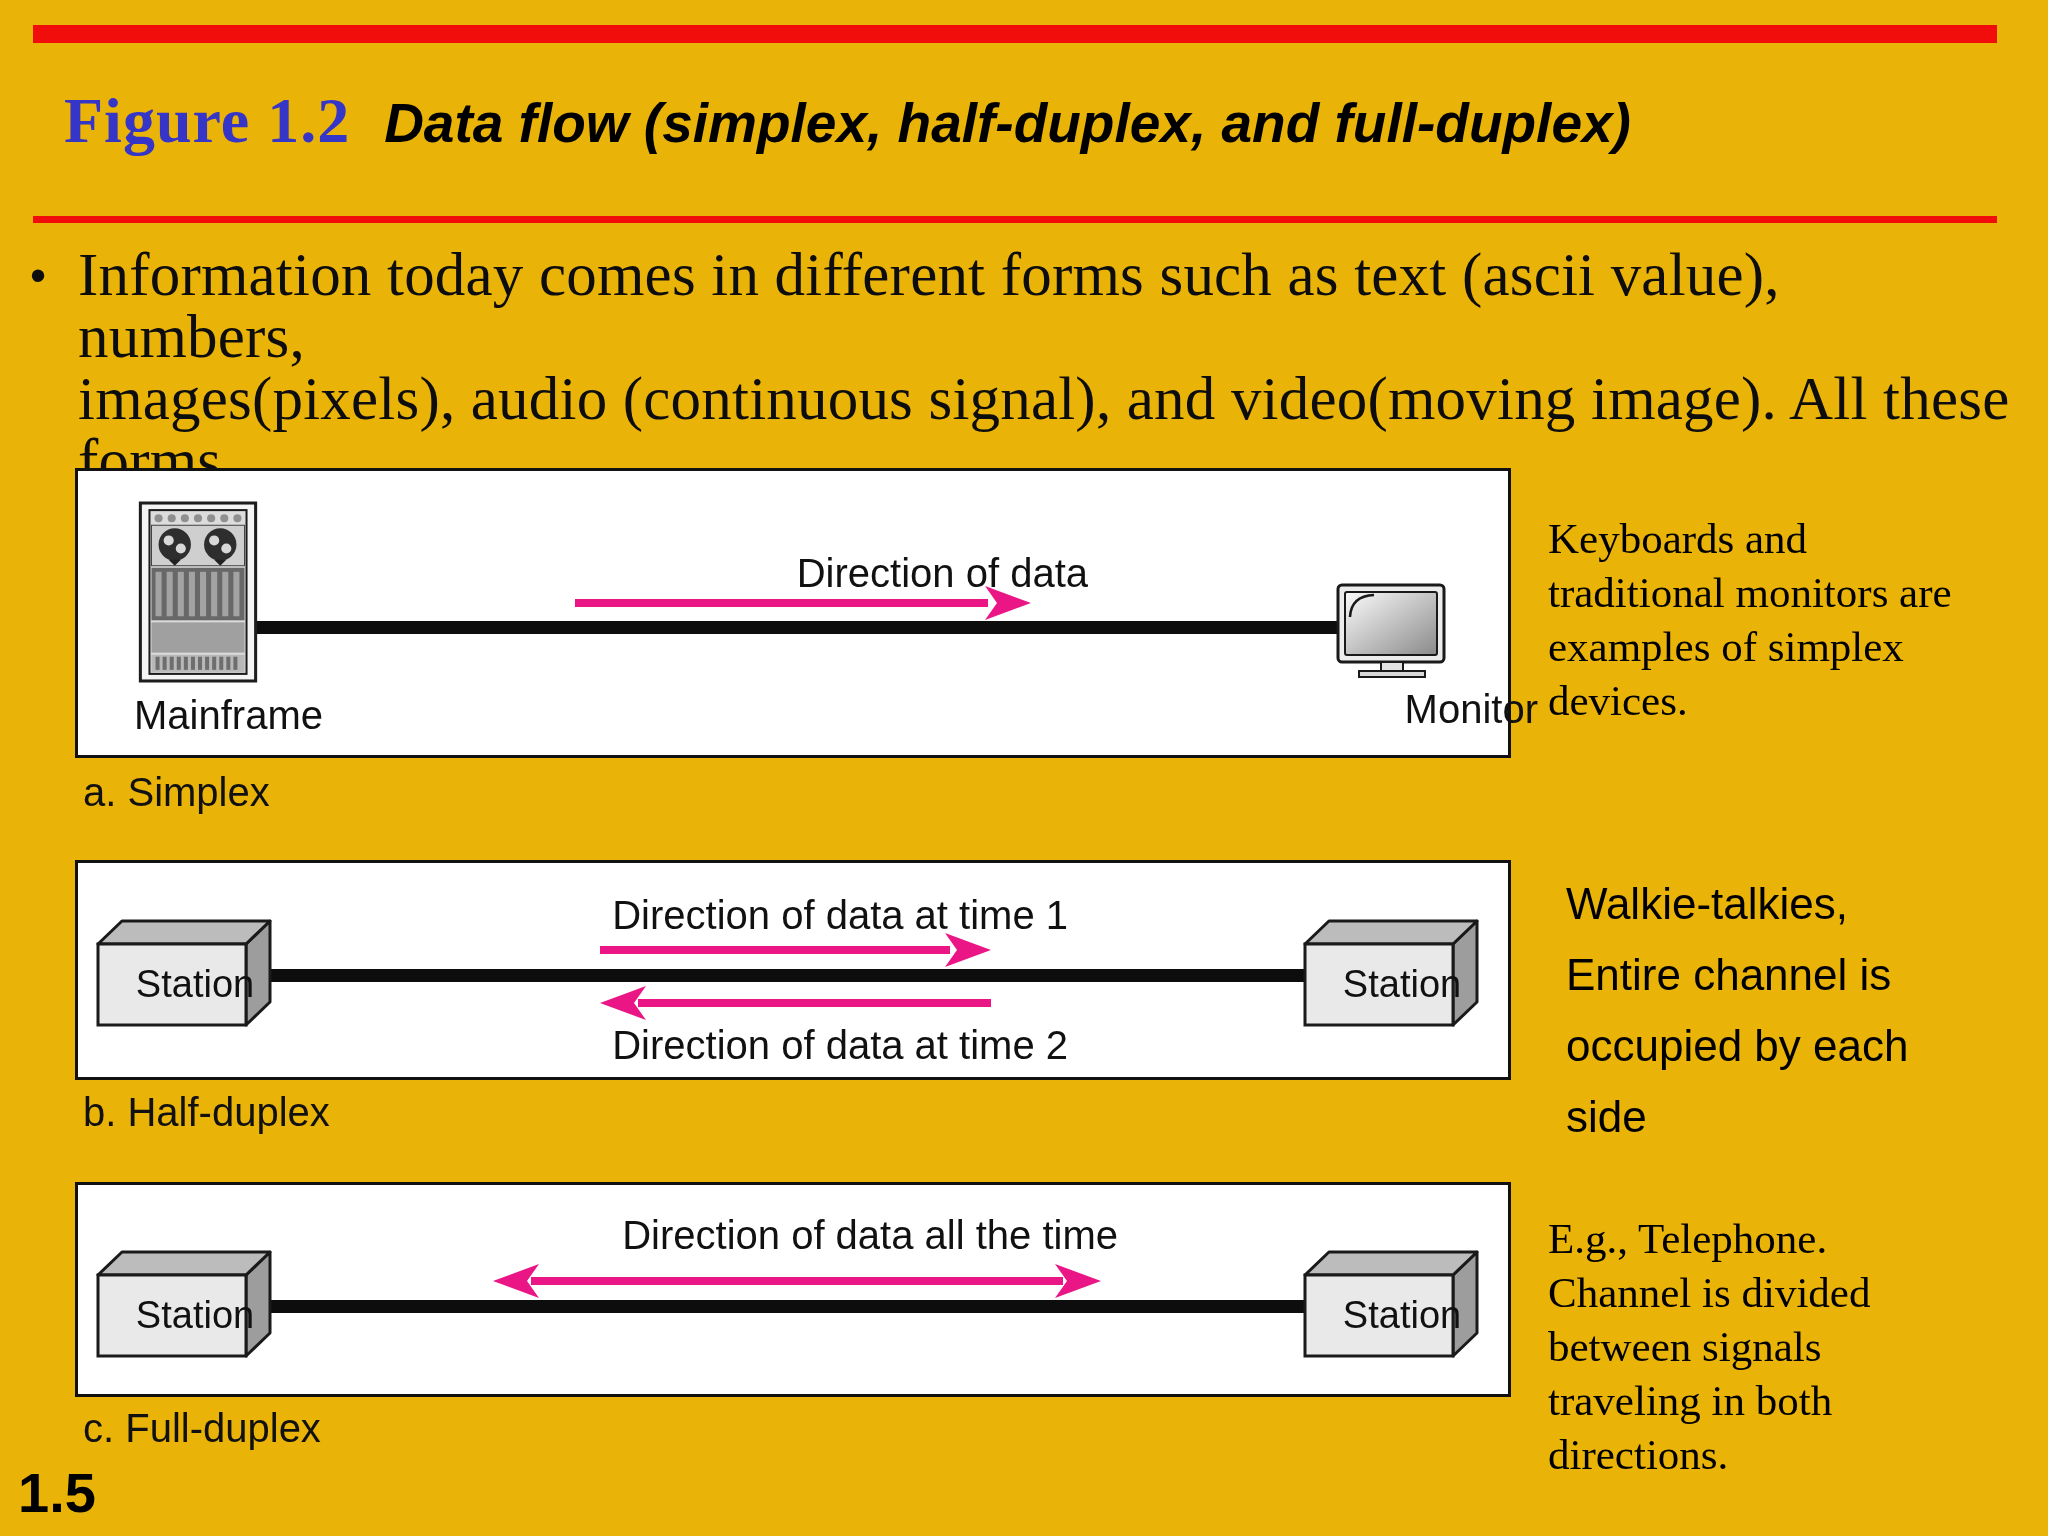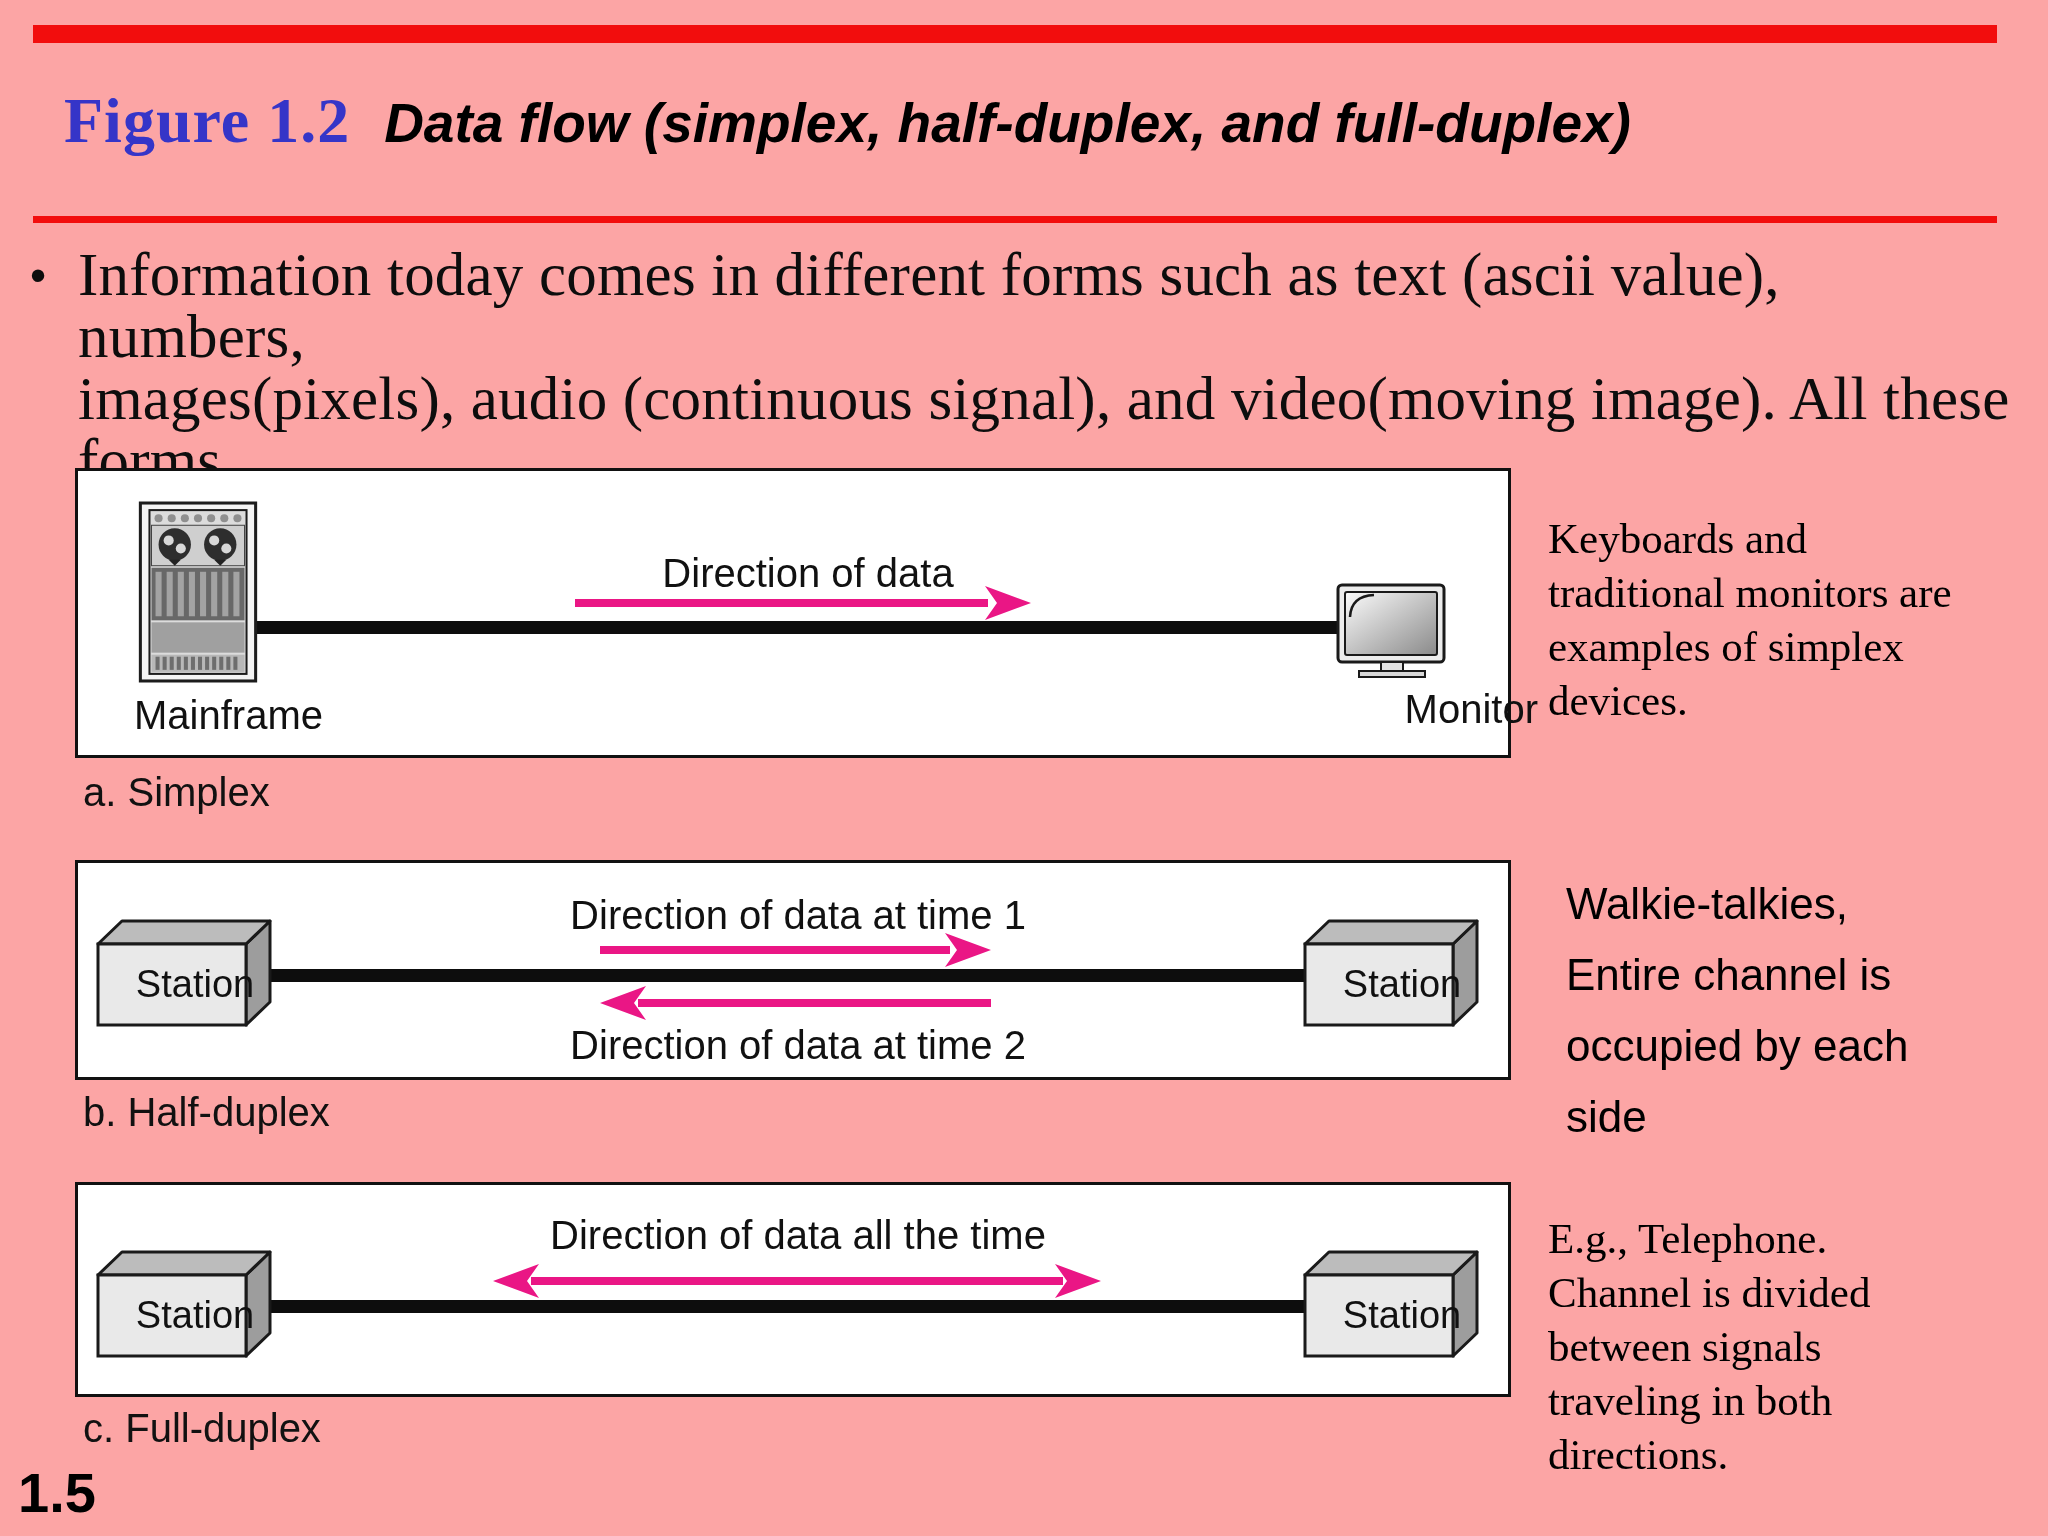--- a/index.html
+++ b/index.html
@@ -1,17 +1,17 @@
 <!DOCTYPE html>
 <html style="--accent-red: #f20d0d; --title-blue: #3535c8; --arrow-pink: #ea1685; --link-black: #0d0d0d;"><head>
 <meta charset="utf-8">
 <style>
   html,body { margin:0; padding:0; background:#fff; }
   .slide {
-    position:relative; width:2048px; height:1536px; background:#fca5a5;
+    position:relative; width:2048px; height:1536px; background:#eab308;
     font-family:"Liberation Sans", sans-serif; color:#0d0d0d; overflow:hidden;
   }
   .abs { position:absolute; }
 
   
   .red-bar { left:33px; top:25px; width:1964px; height:18px; background:var(--accent-red); }
   .title-row { left:64px; top:84px; display:flex; align-items:baseline; }
   .fig-label { font-family:"Liberation Serif", serif; font-weight:bold; font-size:64px; color:var(--title-blue); letter-spacing:1px; }
   .fig-title { font-family:Liberation Sans, sans-serif; font-weight:bold; font-style:italic; font-size:55px; color:#000; margin-left:34px; }
   .red-rule { left:33px; top:216px; width:1964px; height:7px; background:var(--accent-red); }
@@ -22,21 +22,21 @@
   .bullet-text { font-size:61px; line-height:62px; white-space:pre-line; letter-spacing:0.2px;font-family:Liberation Serif, serif; }
 
   
   .dbox { position:absolute; border:3px solid #111; background:#fff; }
   #box-a { left:75px; top:468px; width:1430px; height:284px; }
   #box-b { left:75px; top:860px; width:1430px; height:214px; }
   #box-c { left:75px; top:1182px; width:1430px; height:209px; }
 
   .link-line { position:absolute; height:13px; background:var(--link-black); }
   .dlabel { position:absolute; font-size:40px; text-align:right; color:#111; }
-  .alabel { position:absolute; font-size:40px; text-align:center; color:#111; white-space:nowrap; }
+  .alabel { position:absolute; font-size:40px; text-align:right; color:#111; white-space:nowrap; }
   .cube-label { position:absolute; display:flex; align-items:center; justify-content:center; font-size:38px; color:#111;margin-left:23px; }
   .caption { position:absolute; left:83px; font-size:40px; color:#111; }
 
   .pline { stroke:var(--arrow-pink); stroke-width:8; }
   .phead { fill:var(--arrow-pink); }
 
   
   .note-serif { position:absolute; left:1548px; width:480px; font-family:"Liberation Serif", serif;
                 font-size:43px; line-height:54px; white-space:pre-line; color:#000; }
   .note-sans  { position:absolute; left:1566px; width:470px; font-size:44px; line-height:71px;

